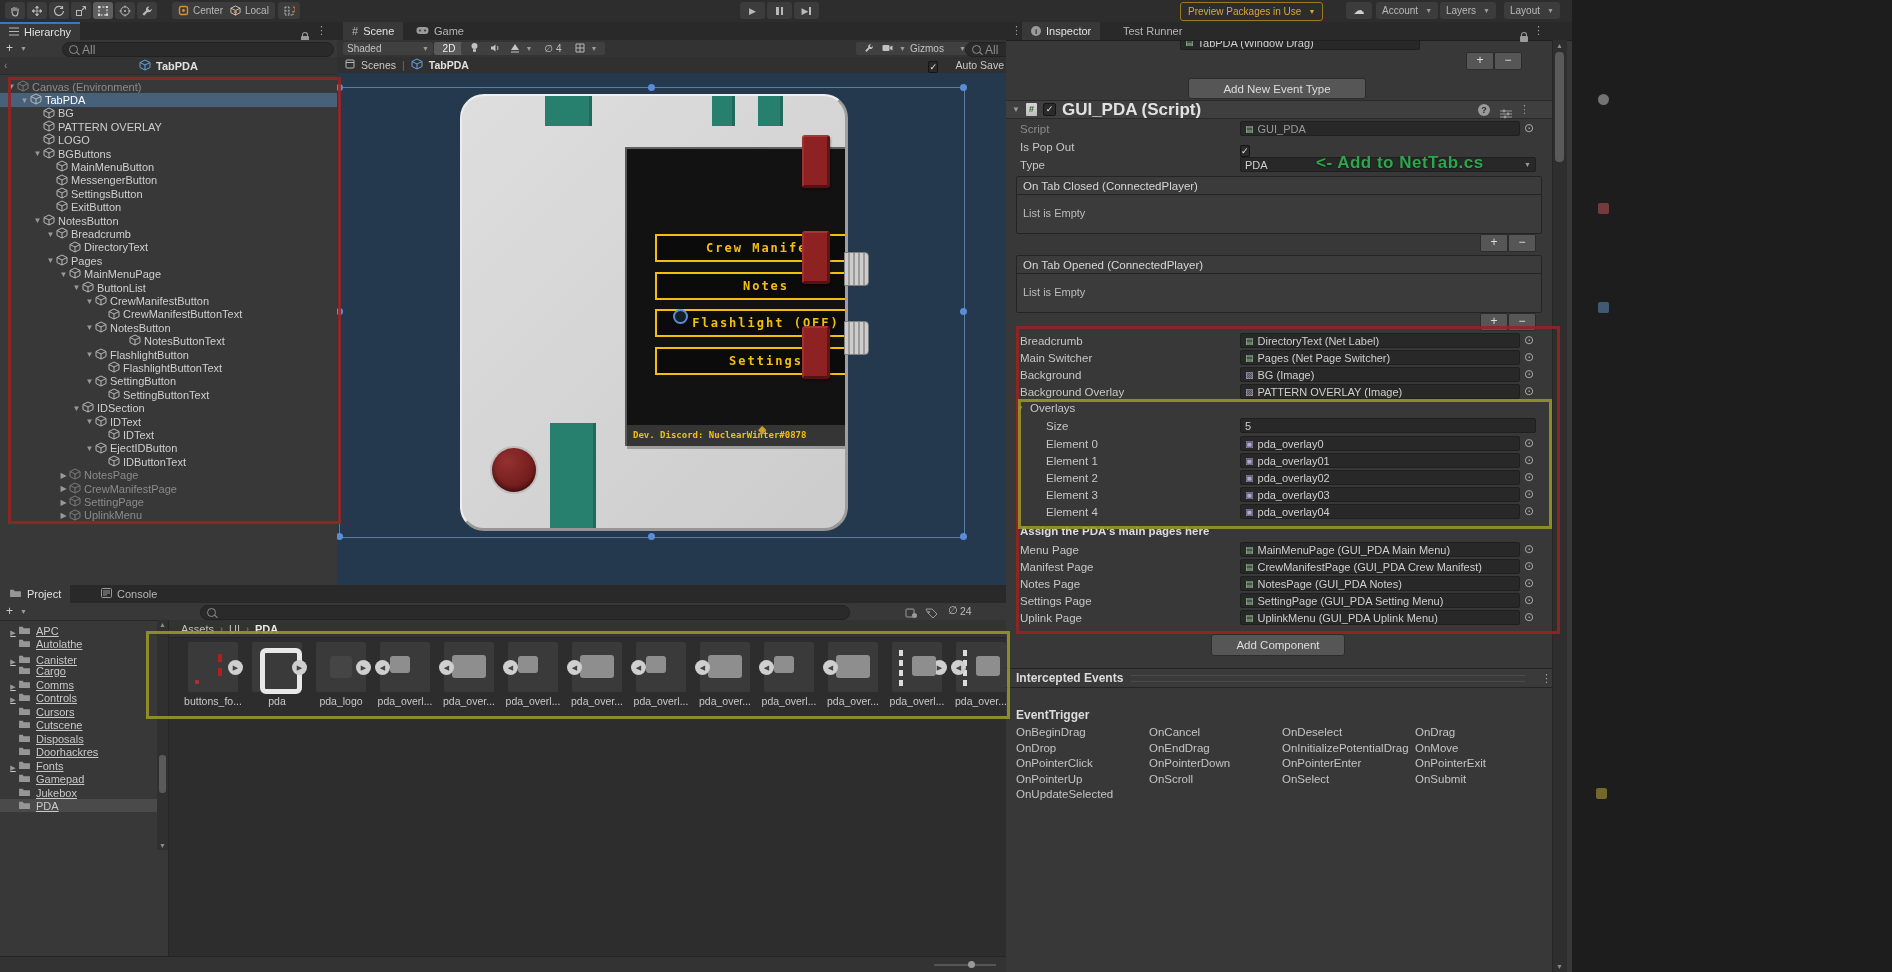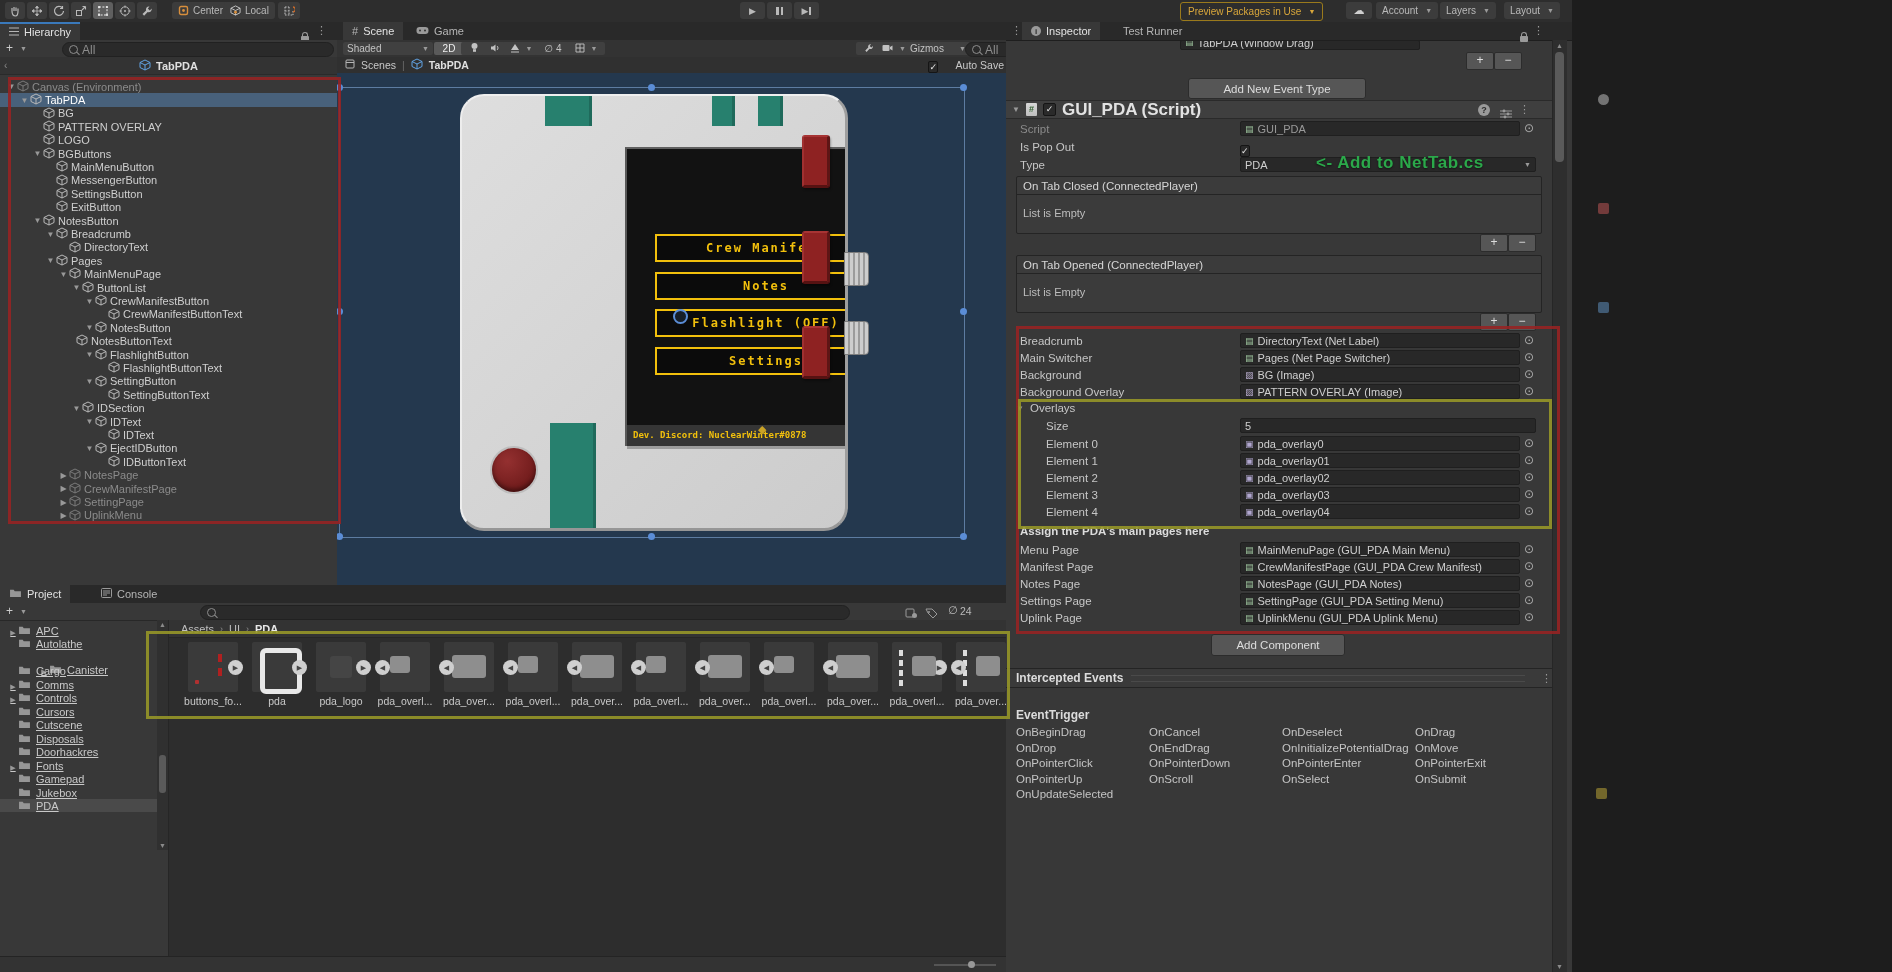--- a/index.html
+++ b/index.html
@@ -441,21 +441,21 @@
           </svg></span>
         <span>CrewManifestButtonText</span>
       </div>
       <div class="hrow" style="top: 247.2px; padding-left: 84px;">
         <span class="arr">▼</span>
         <span><svg width="12" height="12" viewBox="0 0 12 12">
             <path d="M6 1 L11 3.5 L11 8.5 L6 11 L1 8.5 L1 3.5 Z M1 3.5 L6 6 L11 3.5 M6 6 V11" stroke="#b8b8b8" fill="none"></path>
           </svg></span>
         <span>NotesButton</span>
       </div>
-      <div class="hrow" style="top: 260.6px; padding-left: 65px;">
+      <div class="hrow" style="top: 260.6px; padding-left: 118px;">
         <span class="arr"></span>
         <span><svg width="12" height="12" viewBox="0 0 12 12">
             <path d="M6 1 L11 3.5 L11 8.5 L6 11 L1 8.5 L1 3.5 Z M1 3.5 L6 6 L11 3.5 M6 6 V11" stroke="#b8b8b8" fill="none"></path>
           </svg></span>
         <span>NotesButtonText</span>
       </div>
       <div class="hrow" style="top: 274px; padding-left: 84px;">
         <span class="arr">▼</span>
         <span><svg width="12" height="12" viewBox="0 0 12 12">
             <path d="M6 1 L11 3.5 L11 8.5 L6 11 L1 8.5 L1 3.5 Z M1 3.5 L6 6 L11 3.5 M6 6 V11" stroke="#b8b8b8" fill="none"></path>
@@ -925,21 +925,21 @@
           </svg></span>
         <span>APC</span>
       </div>
       <div class="frow" style="top: 16.5px;">
         <span class="arr"></span>
         <span><svg width="13" height="10" viewBox="0 0 14 11">
             <path d="M1 2 h4 l1.2 1.5 H13 v6.5 H1 Z" fill="#969696"></path>
           </svg></span>
         <span>Autolathe</span>
       </div>
-      <div class="frow" style="top: 42px; margin-left: 31px;">
+      <div class="frow" style="top: 32px;">
         <span class="arr">▶</span>
         <span><svg width="13" height="10" viewBox="0 0 14 11">
             <path d="M1 2 h4 l1.2 1.5 H13 v6.5 H1 Z" fill="#969696"></path>
           </svg></span>
         <span>Canister</span>
       </div>
       <div class="frow" style="top: 43.5px;">
         <span class="arr"></span>
         <span><svg width="13" height="10" viewBox="0 0 14 11">
             <path d="M1 2 h4 l1.2 1.5 H13 v6.5 H1 Z" fill="#969696"></path>

